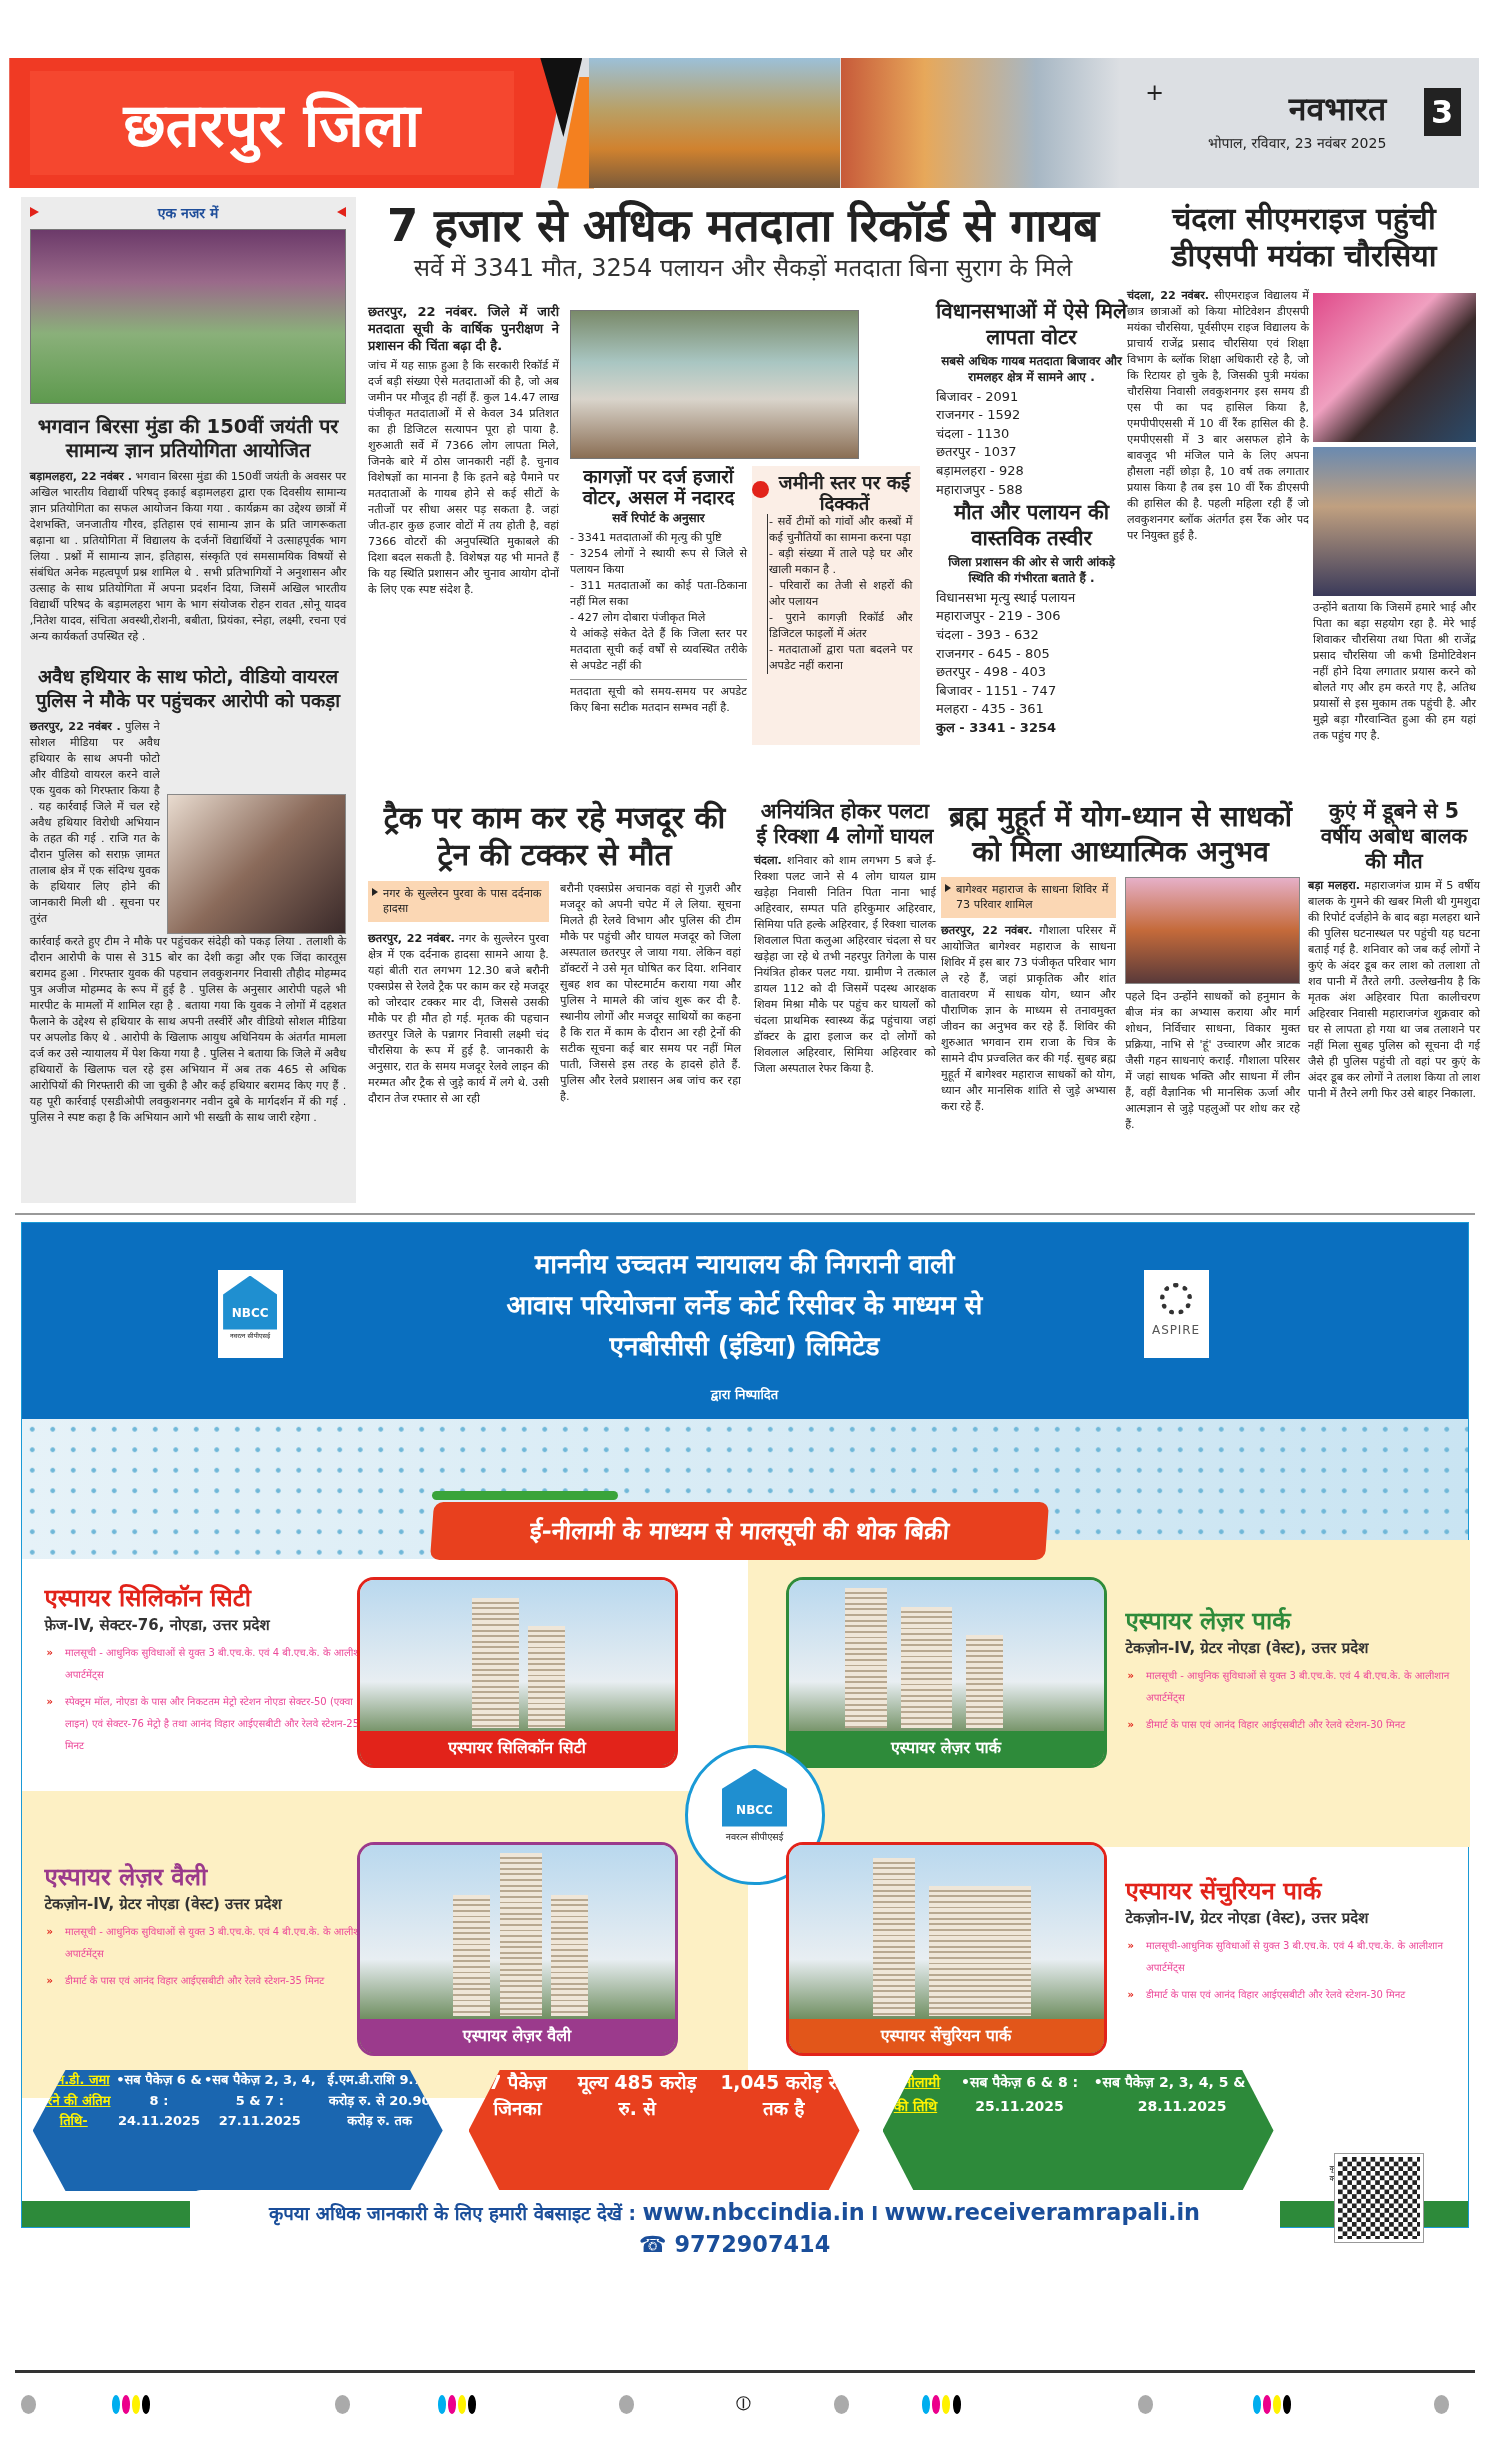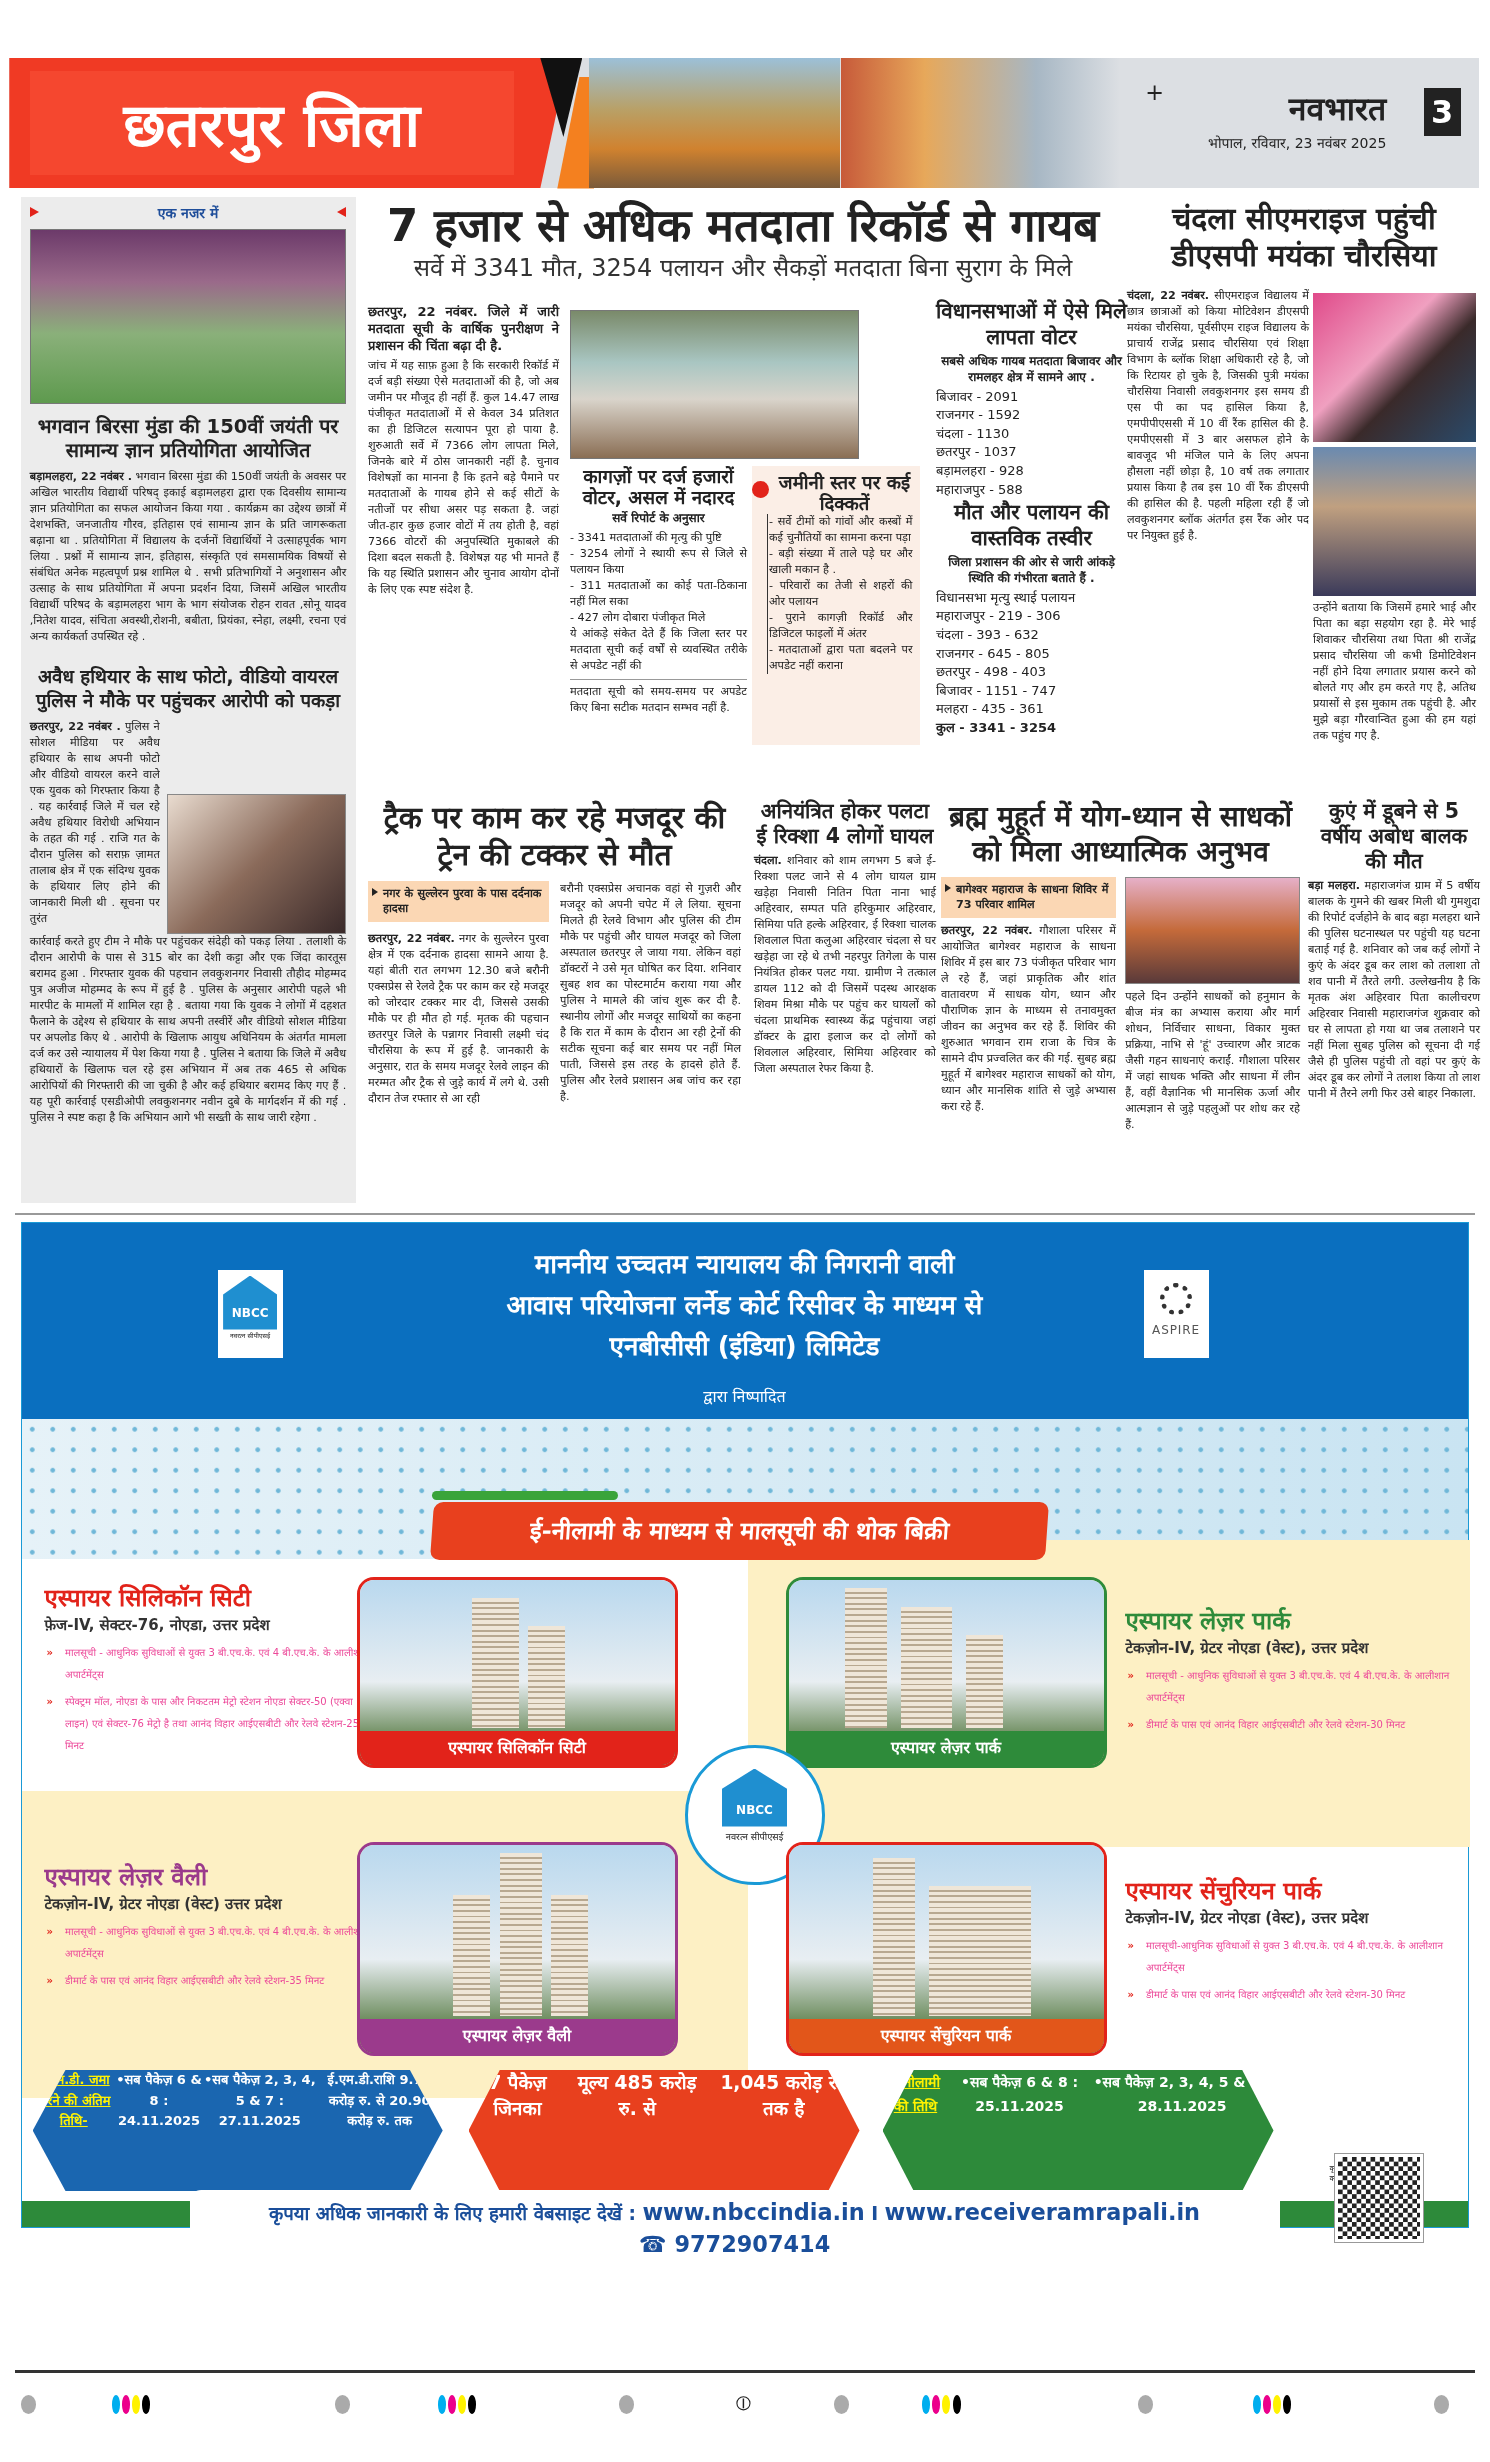--- a/index.html
+++ b/index.html
@@ -45,30 +45,30 @@
 #col-chandla{left:1127px;top:200px;width:354px}
 #chandla-title{font-size:30px;font-weight:bold;line-height:37px;text-align:center}
 #chandla-body{left:0;top:88px;width:182px}
 #chandla-photo1{left:186px;top:93px;width:163px;height:149px;background:linear-gradient(135deg,#e04a8a,#f0a0c0 40%,#3a2a2a 60%,#2a4a6a)}
 #chandla-photo2{left:186px;top:247px;width:163px;height:149px;background:linear-gradient(180deg,#6a8ab0,#c0a080 40%,#3a3a5a)}
 #chandla-cap{left:186px;top:400px;width:163px}
 .hline{height:1.9px;background:#999}
 
 #row2-track{left:368px;top:799px;width:373px}
 #track-title{font-size:30px;font-weight:bold;line-height:37px;text-align:center}
-.orange-tag{background:#fbd7b4;font-weight:bold;font-size:11.2px;padding:5.6px 7.5px 5.6px 15px;position:relative;line-height:15px}
+.orange-tag{background:#fbd7b4;font-weight:normal;font-size:11.2px;padding:5.6px 7.5px 5.6px 15px;position:relative;line-height:15px}
 .orange-tag:before{content:"";position:absolute;left:3.7px;top:7.5px;border-top:4.7px solid transparent;border-bottom:4.7px solid transparent;border-left:6.5px solid #222}
 #row2-erick{left:754px;top:799px;width:182px}
 #row2-brahm{left:941px;top:799px;width:359px}
 #row2-kuan{left:1308px;top:799px;width:172px}
 
 #ad{left:20.5px;top:1197px;width:1448px;height:1006px;border:1.9px solid #1a9ad6;background:#fff}
 #ad-top{left:0;top:0;width:100%;height:196px;background:#0a6fbf}
 #ad-head{left:0;top:20.5px;width:100%;text-align:center;color:#fff;font-weight:bold;font-size:26px;line-height:41px}
-#ad-sub{left:0;top:162px;width:100%;text-align:center;color:#fff;font-size:16px;font-weight:normal}
+#ad-sub{left:0;top:162px;width:100%;text-align:center;color:#fff;font-size:13px;font-weight:bold}
 #nbcc-logo{left:196px;top:47px;width:65px;height:88px;background:#fff;padding:5.6px;text-align:center}
 .house{width:54px;height:54px;background:#1f8fd0;clip-path:polygon(50% 0,100% 35%,100% 100%,0 100%,0 35%);color:#fff;font-weight:bold;font-size:12px;display:flex;align-items:flex-end;justify-content:center;padding-bottom:9.3px}
 .small-cap{font-size:6.5px;color:#222;margin-top:1.9px}
 #aspire-logo{left:1122px;top:47px;width:65px;height:88px;background:#fff;text-align:center;padding-top:13px}
 #aspire-gear{width:32px;height:32px;border-radius:50%;border:5.6px dotted #333;margin:0 auto;position:relative}
 #aspire-text{font-size:12px;color:#555;margin-top:7.5px;letter-spacing:0.9px}
 #ad-dots{left:0;top:196px;width:100%;height:140px;background:radial-gradient(circle,#6fb7d8 1.9px,transparent 2.8px) 0 0/20.5px 20.5px,linear-gradient(90deg,#e6f2f8,#c9e4f2)}
 #ad-banner{left:410px;top:279px;width:615px;height:58px;background:#e8401e;border-radius:9.3px;color:#fff;font-weight:bold;font-size:24px;text-align:center;line-height:58px;transform:skewX(-4deg)}
 #ad-green-strip{left:410px;top:268px;width:186px;height:9.3px;background:#3aa43a;border-radius:4.7px}
 #ad-right-top{left:726px;top:317px;width:722px;height:307px;background:#fdf0c4}

